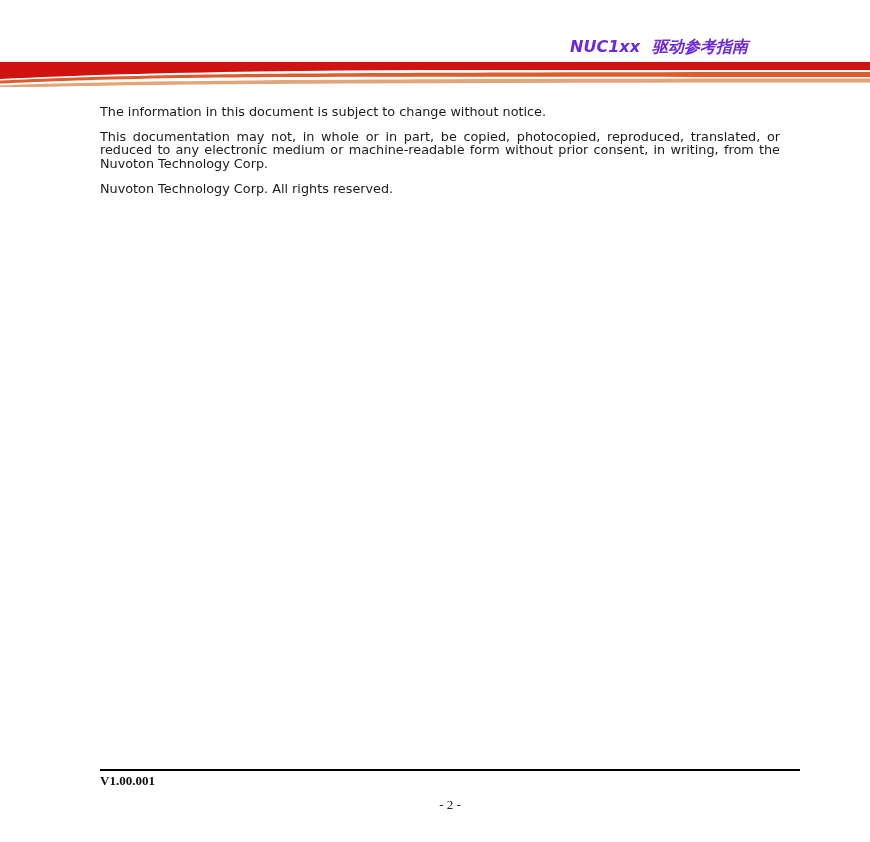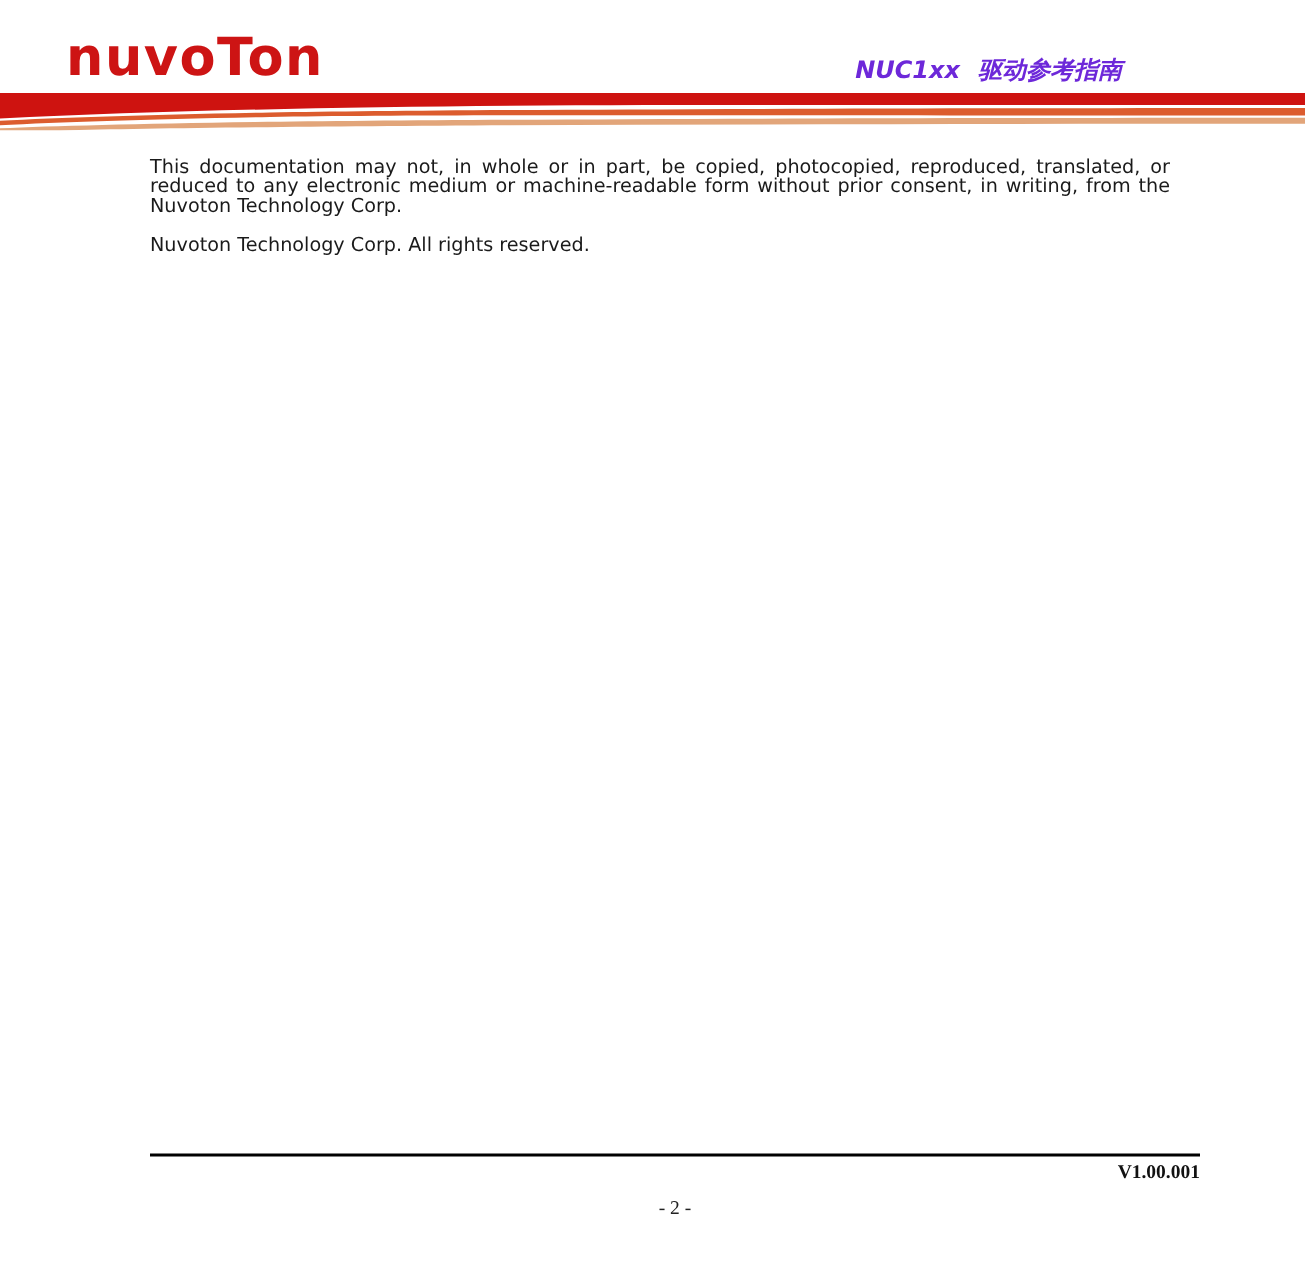--- a/index.html
+++ b/index.html
@@ -38,56 +38,55 @@
     text-align:justify;
   }
   .content p{margin:0 0 12px 0;}
   .content p:last-child{margin-bottom:0;}
   .footer-rule{
     position:absolute;left:100px;top:769px;width:700px;height:2px;
     background:#000000;
   }
   .version{
     position:absolute;left:100px;top:773px;width:700px;
-    text-align:right;
     font-family:"Liberation Serif","DejaVu Serif",serif;
     font-size:13px;font-weight:bold;
     color:#111111;
   }
   .page-number{
     position:absolute;left:100px;top:797px;width:700px;
     text-align:center;
     font-family:"Liberation Serif","DejaVu Serif",serif;
     font-size:13px;
     color:#222222;
   }
 </style>
 </head>
 <body>
 
 <div class="page">
 
-  <div class="logo">nuvoTon</div>
 
   <div class="doc-title">
     <span class="latin">NUC1xx</span><span class="cjk">驱动参考指南</span>
   </div>
 
   <svg class="banner" viewBox="0 0 870 26" preserveAspectRatio="none">
 
     <path d="M0,1 L870,1 L870,9 L430,9 C270,9.5 120,12 0,18 Z" fill="#ce1310"></path>
 
     <path fill="none" stroke-width="1.3" d="M30,19.5 C120,14.5 260,11.5 450,10.2" stroke="#ffffff"></path>
 
     <path d="M870,11 C550,11.2 300,12 180,14 C100,15.5 40,17.5 0,19.5 L0,22.5 C40,20.5 100,18.5 180,17 C300,15 550,16.2 870,16 Z" fill="#dc5c2e"></path>
 
     <path d="M870,17.5 C550,17.7 300,18.5 170,20.3 C90,21.5 35,23 0,24.5 L0,26 L40,26 C100,24.5 200,23.3 340,22.5 C520,21.8 700,21.5 870,21.5 Z" fill="#e2a57a"></path>
   </svg>
 
   <div class="content">
+    <p>The information in this document is subject to change without notice.</p>
     <p>This documentation may not, in whole or in part, be copied, photocopied, reproduced, translated, or reduced to any electronic medium or machine-readable form without prior consent, in writing, from the Nuvoton Technology Corp.</p>
     <p>Nuvoton Technology Corp. All rights reserved.</p>
   </div>
 
   <div class="footer-rule"></div>
   <div class="version">V1.00.001</div>
   <div class="page-number">- 2 -</div>
 
 </div>
 

